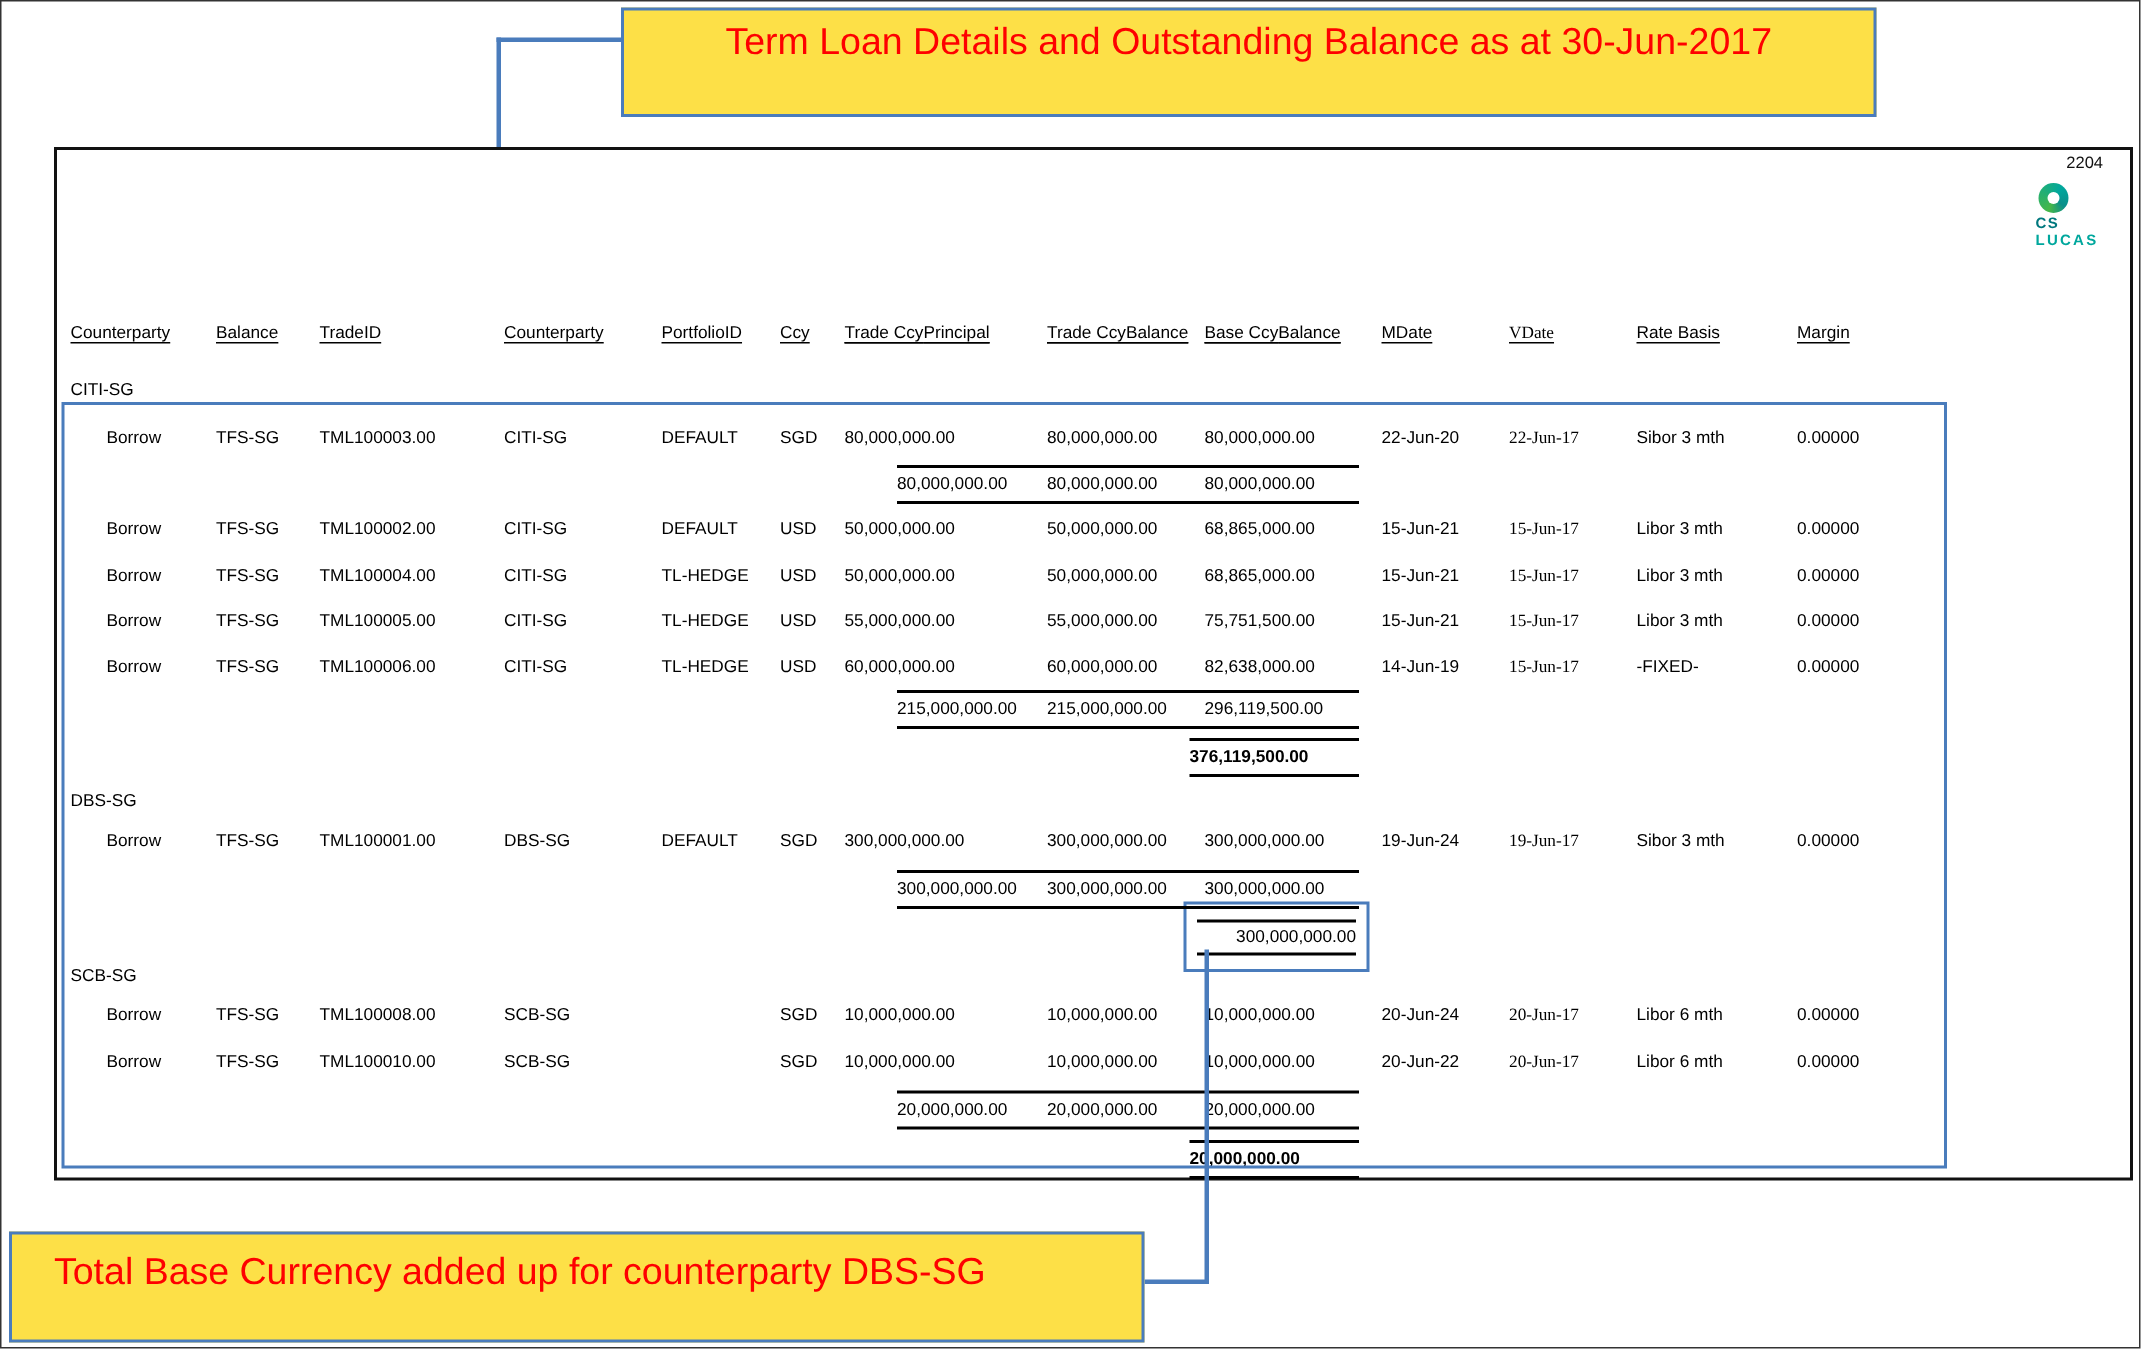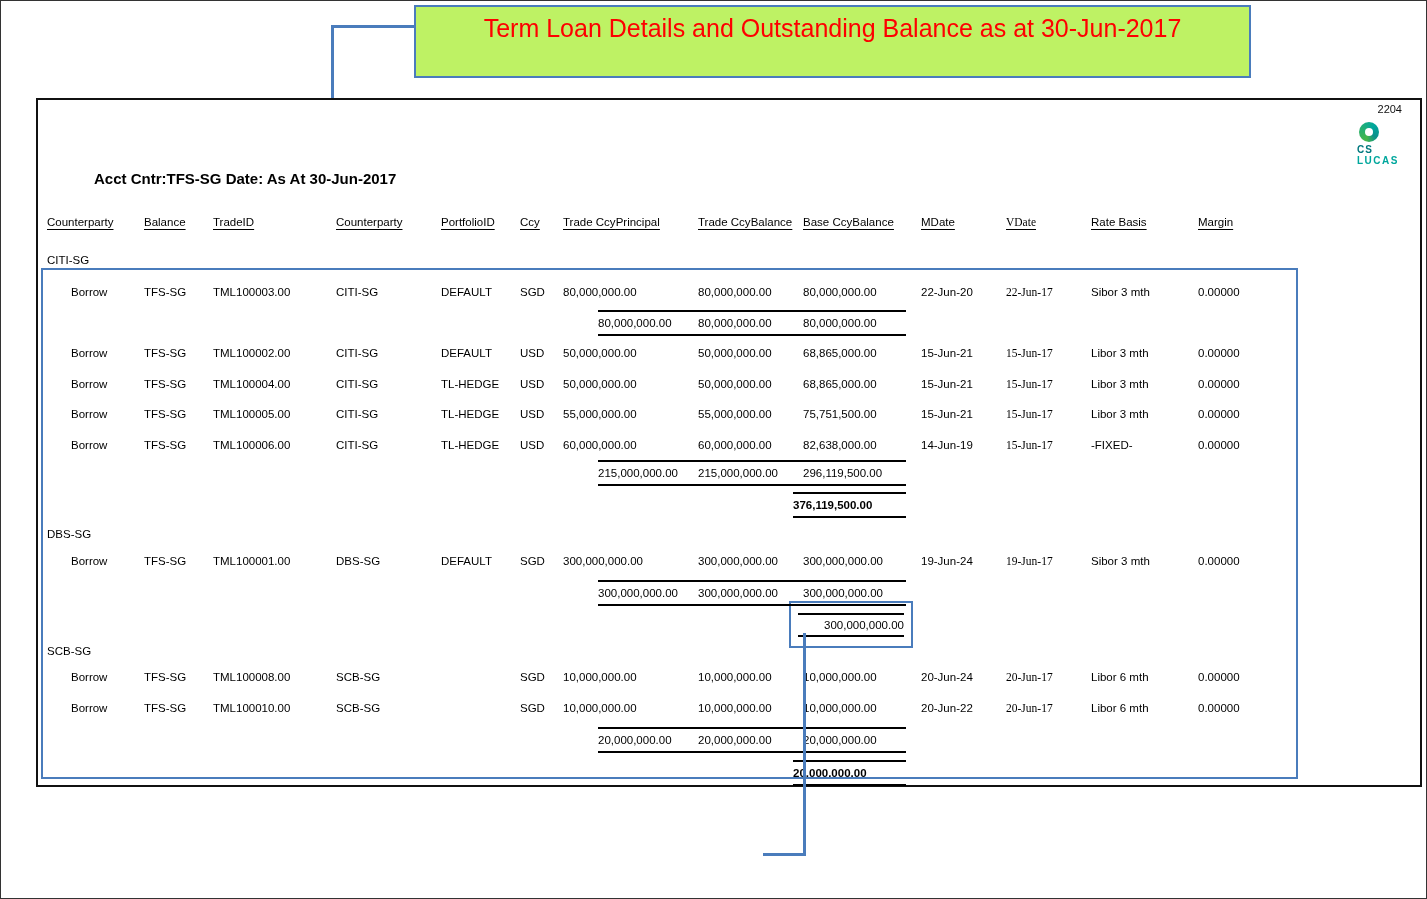--- a/index.html
+++ b/index.html
@@ -1,21 +1,21 @@
 <!DOCTYPE html>
 <html><head>
 <meta charset="utf-8">
 <style>
   * { margin:0; padding:0; box-sizing:border-box; }
   body { background:#fff; font-family:"Liberation Sans", sans-serif; }
   .page { position:relative; width:1427px; height:899px; background:#fff;
           border:1px solid #333; overflow:hidden; }
 
   
-  .callout { position:absolute; border:2px solid #4a7cbc; background:#bef264;
+  .callout { position:absolute; border:2px solid #4a7cbc; background:#fde047;
              color:#fe0000; font-size:25px; }
   .callout-top { left:413px; top:4px; width:837px; height:73px;
                  text-align:center; padding-top:7px; }
   .callout-bottom { left:5px; top:820px; width:757px; height:74px;
                     text-align:left; padding:11px 0 0 28px; }
 
   
   .line { position:absolute; background:#4a7cbc; }
   .conn-top-h { left:330px; top:24px; width:84px; height:3px; }
   .conn-top-v { left:330px; top:24px; width:3px; height:244px; }
@@ -76,21 +76,20 @@
 
   <div class="report">
     <div class="pagenum">2204</div>
 
     <div class="logo">
       <div class="logo-circle"></div>
       <div class="logo-cs">CS</div>
       <div class="logo-lucas">LUCAS</div>
     </div>
 
-    <div class="rsubtitle">Acct Cntr:TFS-SG Date: As At 30-Jun-2017</div>
 
     <div class="tbl" id="tbl">
 
       <div class="trow grid hdr" style="top:5px">
         <span class="cl">Counterparty</span>
         <span class="cl">Balance</span>
         <span class="cl">TradeID</span>
         <span class="cl">Counterparty</span>
         <span class="cl">PortfolioID</span>
         <span class="cl">Ccy</span>
@@ -260,13 +259,14 @@
           <span class="cr">20,000,000.00</span>
         </div>
         <div class="totrow" style="top: 550px;">20,000,000.00</div>
       </div>
   </div>
 
   <div class="hl-rect"></div>
 
   <div class="line conn-bot-v"></div>
   <div class="line conn-bot-h"></div>
+  <div class="callout callout-bottom">Total Base Currency added up for counterparty DBS-SG</div>
 </div>
 
 </body></html>

